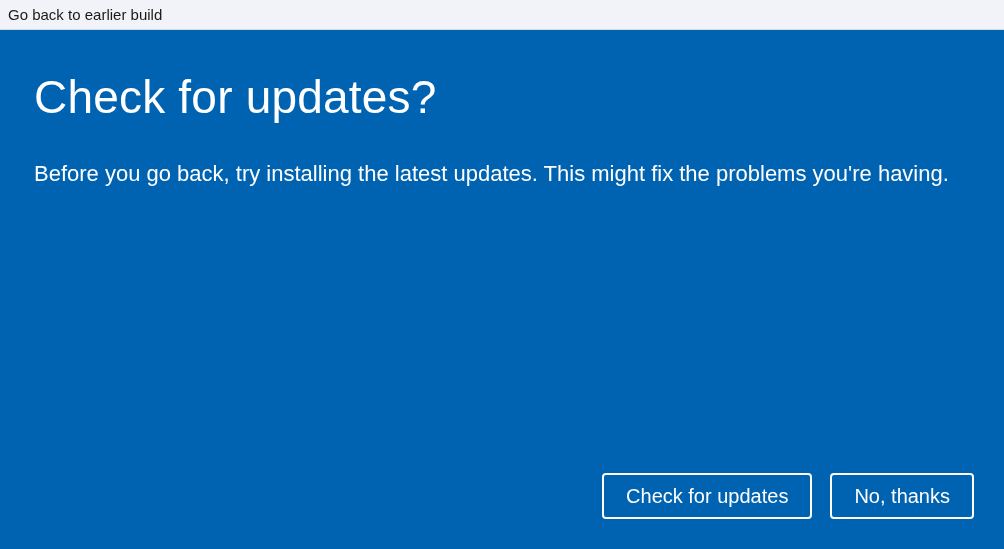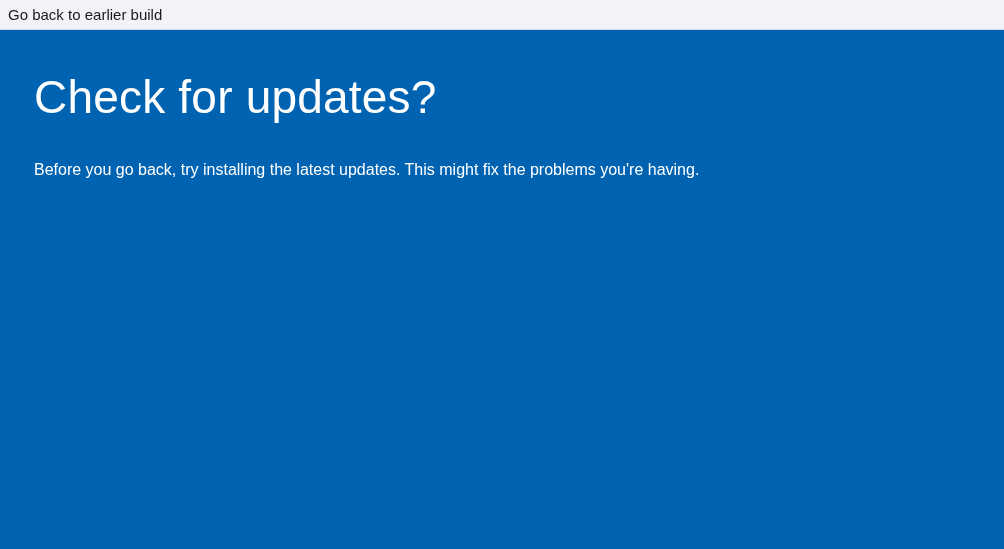--- a/index.html
+++ b/index.html
@@ -36,21 +36,21 @@
       flex-direction: column;
       position: relative;
     }
     .heading {
       font-size: 46px;
       font-weight: 350;
       margin-bottom: 34px;
       letter-spacing: 0.2px;
     }
     .body-text {
-      font-size: 16px;
+      font-size: 22px;
       font-weight: 400;
       line-height: 1.45;
       max-width: 920px;
     }
     .button-row {
       position: absolute;
       bottom: 30px;
       right: 30px;
       display: flex;
       gap: 18px;
@@ -72,13 +72,17 @@
 <body>
 
 <div class="title-bar">
   <span class="title-bar-text">Go back to earlier build</span>
 </div>
 
 <div class="main-content">
   <h1 class="heading">Check for updates?</h1>
   <p class="body-text">Before you go back, try installing the latest updates. This might fix the problems you're having.</p>
 
+  <div class="button-row">
+    <button class="btn">Check for updates</button>
+    <button class="btn">No, thanks</button>
+  </div>
 </div>
 
 </body></html>

